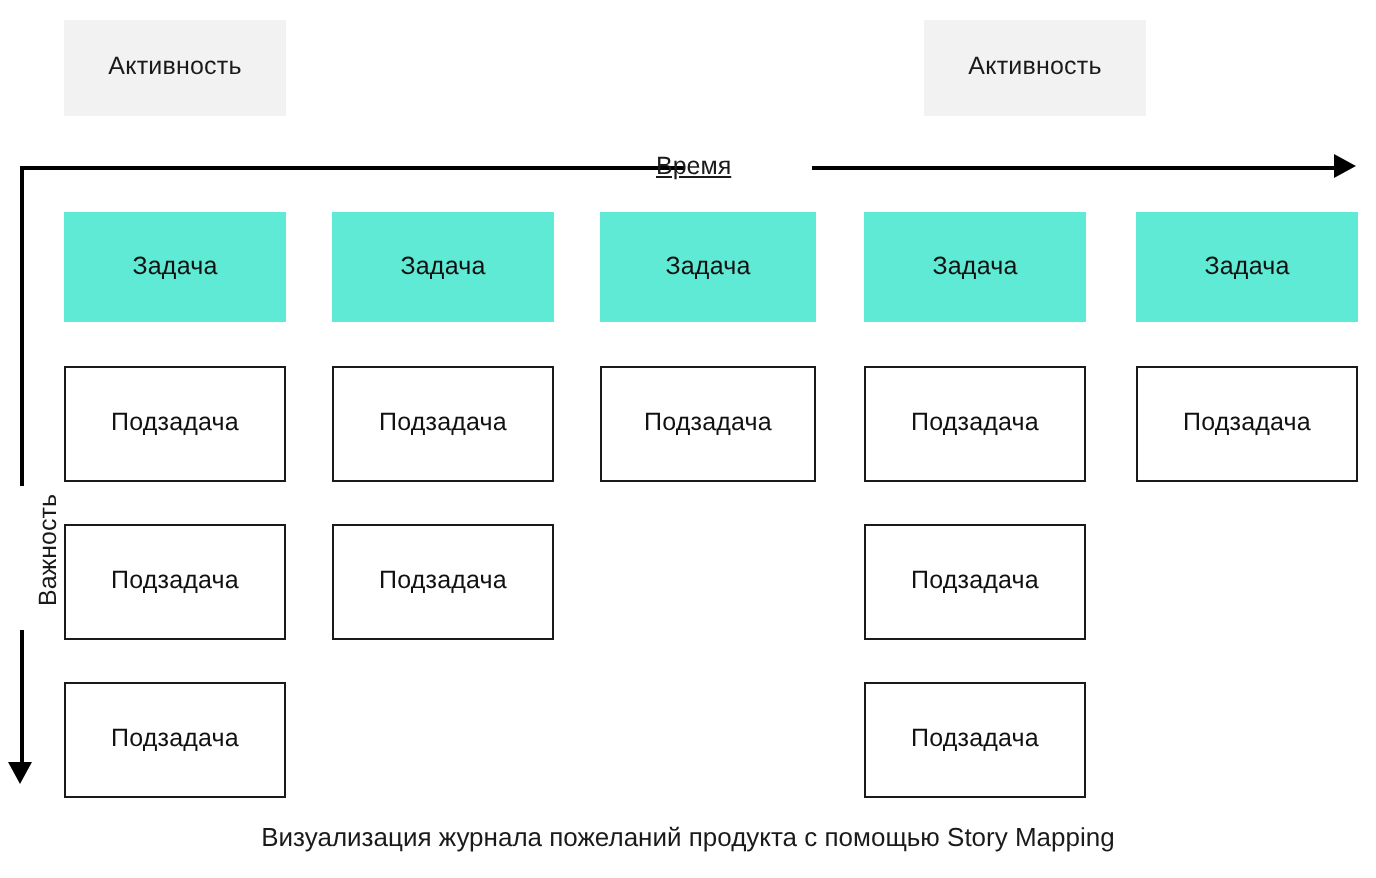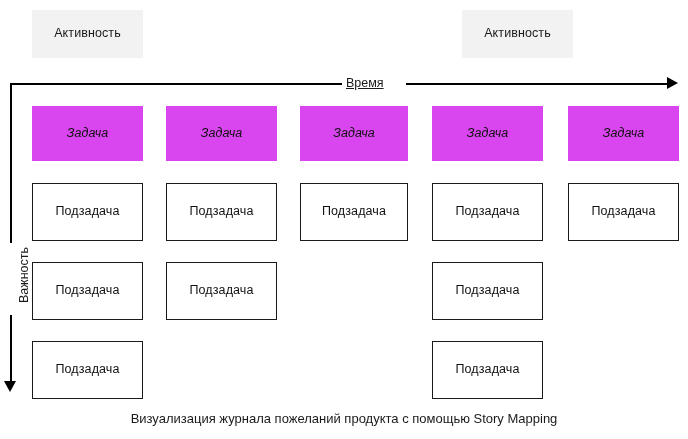--- a/index.html
+++ b/index.html
@@ -31,24 +31,23 @@
     letter-spacing: .1px;
     white-space: nowrap;
     user-select: none;
   }
   .activity-card {
     background: #f2f2f2;
     border: none;
     color: #1a1a1a;
   }
   .task-card {
-    background: #d946ef;
+    background: #5eead4;
     border: none;
     color: #111111;
-    font-style: italic;
   }
   .subtask-card {
     background: #ffffff;
     border: 1.4px solid #1a1a1a;
     color: #111111;
     align-items: center;
   }
 
   
   .axis-line {
@@ -109,21 +108,21 @@
   <div class="card activity-card" style="left:32px; top:10px; width:111px; height:48px;">
     <span>Активность</span>
   </div>
 
   <div class="card activity-card" style="left:462px; top:10px; width:111px; height:48px;">
     <span>Активность</span>
   </div>
 
   <div class="axis-line axis-h" style="left:10px; top:83px; width:332px;"></div>
 
-  <div class="axis-label" style="left:346px; top:76px;text-decoration:underline;">Время</div>
+  <div class="axis-label" style="left:328px; top:76px;text-decoration:underline;">Время</div>
 
   <div class="axis-line axis-h" style="left:406px; top:83px; width:262px;"></div>
 
   <div class="arrow-head arrow-right" style="left:667px; top:77.2px;"></div>
 
   <div class="axis-line axis-v" style="left:10px; top:83px; height:160px;"></div>
 
   <div class="axis-label axis-label-vertical" style="left:17px; top:303px;">Важность</div>
 
   <div class="axis-line axis-v" style="left:10px; top:315px; height:68px;"></div>

